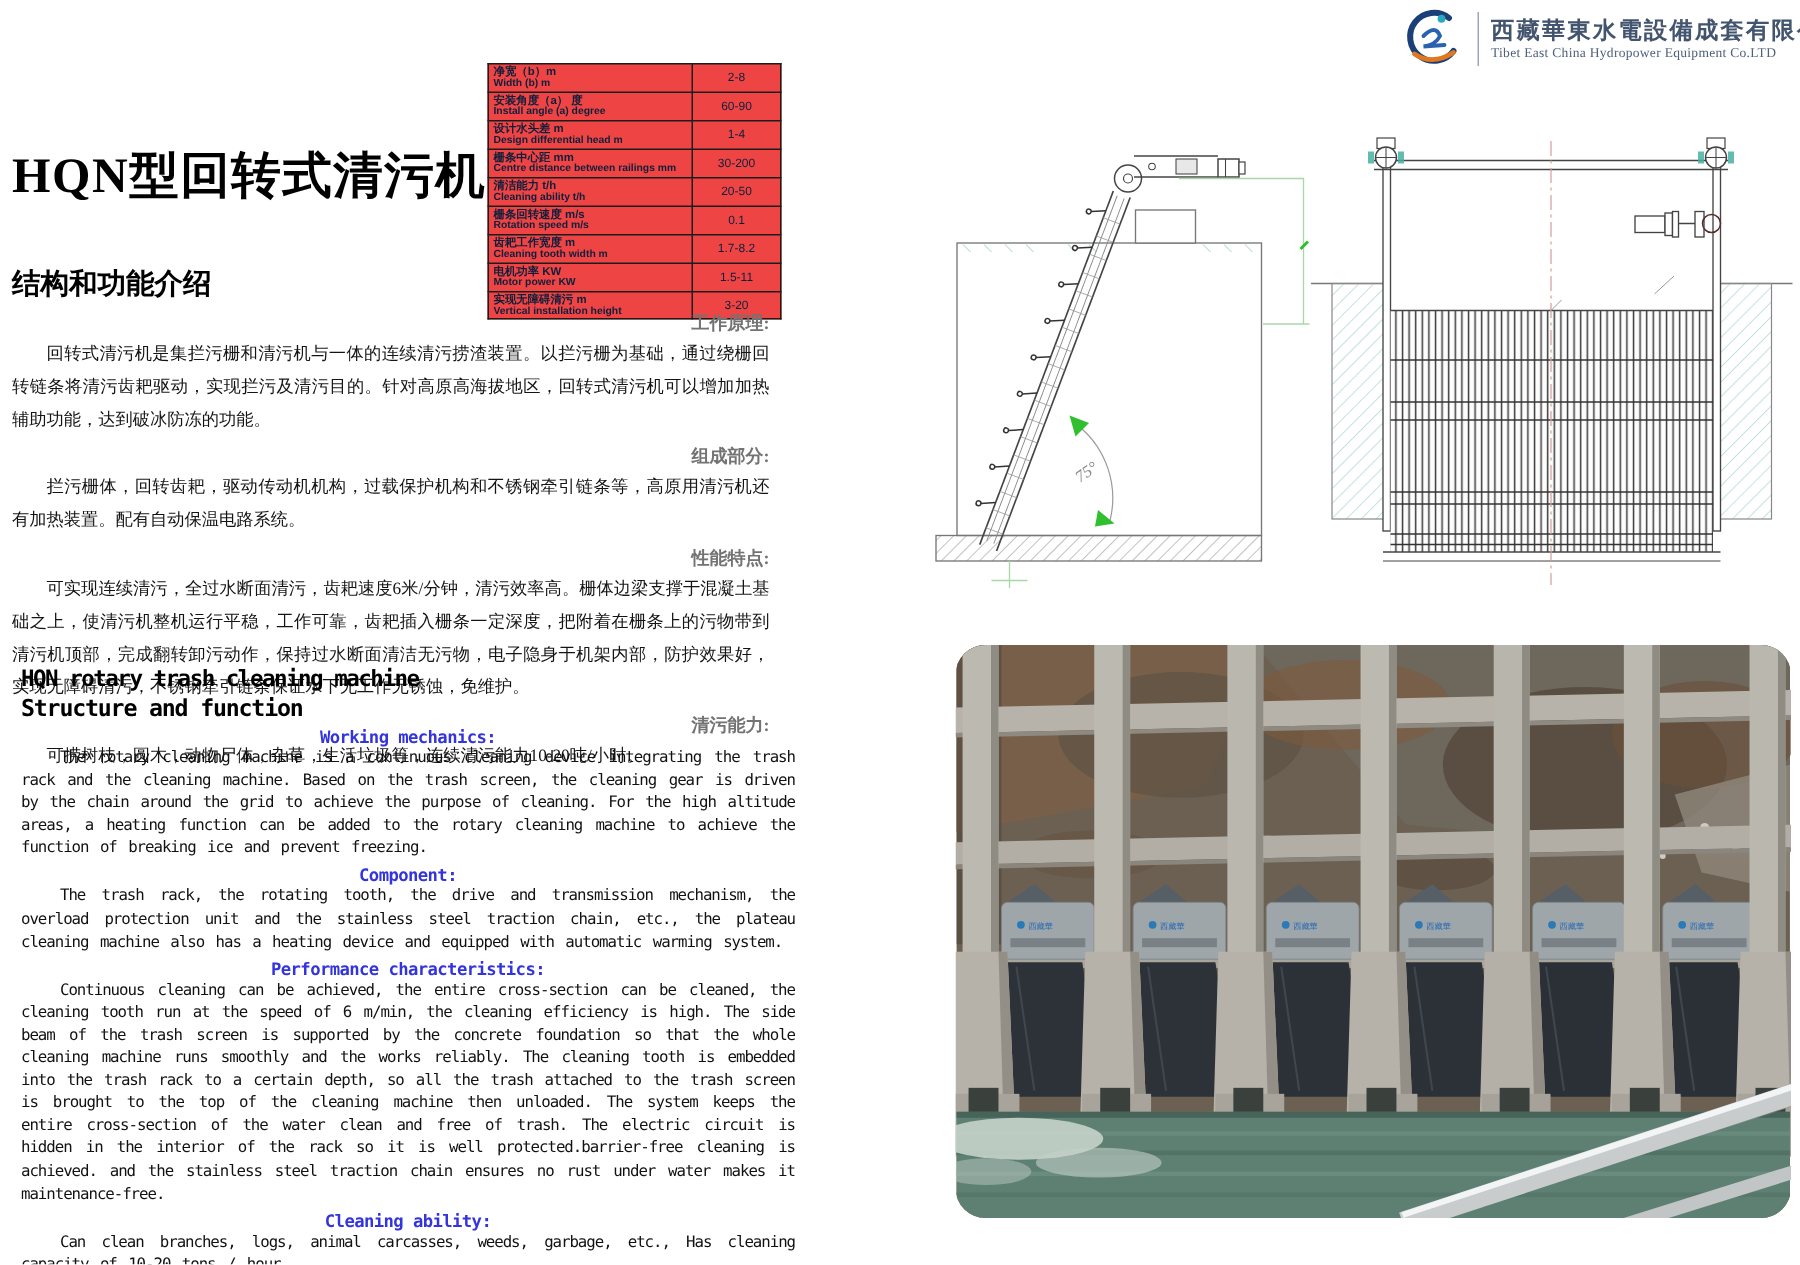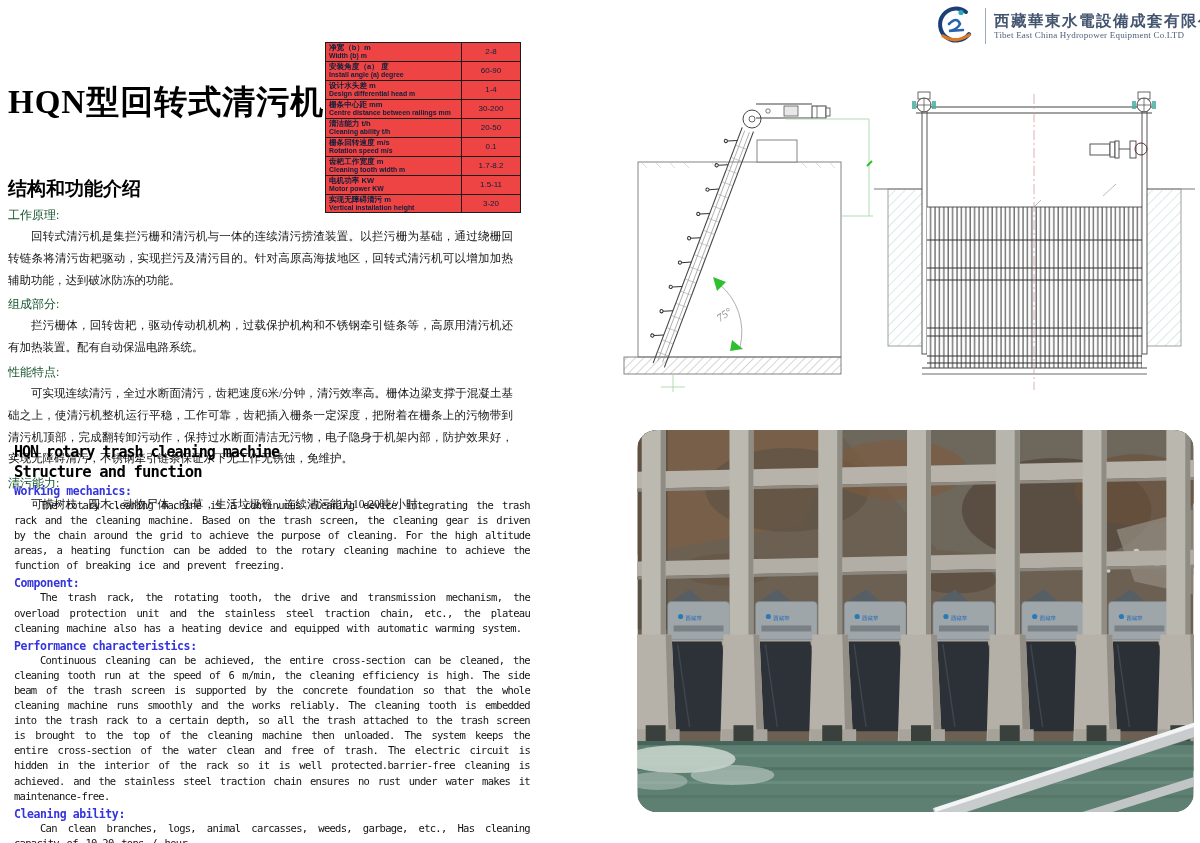--- a/index.html
+++ b/index.html
@@ -16,33 +16,33 @@
 
   
   table.spec{position:absolute;left:325px;top:42px;width:196px;border-collapse:collapse;
              background:#ef4444;border:1px solid #1c1c1c;}
   table.spec td{border:1px solid #1c1c1c;padding:1px 3px;vertical-align:middle;}
   .lz{font-size:7.6px;font-weight:bold;color:#0d1f3c;line-height:1.1;}
   .le{font-size:6.9px;font-weight:bold;color:#0d1f3c;line-height:1.1;}
   .val{font-size:8px;font-weight:normal;color:#0d1f3c;text-align:center;width:52px;}
 
   
-  .zh-title{position:absolute;left:8px;top:80px;font-size:33px;font-weight:600;color:#000;
+  .zh-title{position:absolute;left:8px;top:95px;font-size:33px;font-weight:600;color:#000;
             font-family:"Liberation Serif",serif;letter-spacing:1px;}
   .zh-sub{position:absolute;left:8px;top:176px;font-size:19px;font-weight:600;color:#000;
           font-family:"Liberation Serif",serif;}
   .zh-body{position:absolute;left:8px;top:202px;width:505px;font-family:"Liberation Serif",serif;}
-  .zh-h{font-size:12px;font-weight:normal;color:#14532d;margin:5px 0 2px 0;}
+  .zh-h{font-size:12px;font-weight:bold;color:#737373;margin:5px 0 2px 0;text-align:right;}
   .zh-p{font-size:11.5px;line-height:21.8px;text-indent:2em;text-align:justify;margin:0;color:#141414;}
 
   
   .en-block{position:absolute;left:14px;top:443px;width:516px;font-family:"DejaVu Sans Mono",monospace;}
   .en-title{font-size:15px;font-weight:bold;letter-spacing:-1px;margin:0;color:#000;}
   .en-sub{font-size:15.5px;font-weight:bold;letter-spacing:-.8px;margin:2px 0 0 0;color:#000;}
-  .en-h{font-size:11.5px;font-weight:bold;color:#3434dd;letter-spacing:-.4px;margin:3px 0 0 0;}
+  .en-h{font-size:11.5px;font-weight:bold;color:#3434dd;letter-spacing:-.4px;margin:3px 0 0 0;text-align:center;}
   .en-p{font-size:10.5px;letter-spacing:-.7px;word-spacing:2px;line-height:15.1px;
         text-indent:26px;text-align:justify;margin:0;color:#111;}
 
   
   .draw-left{position:absolute;left:616px;top:88px;width:292px;height:315px;}
   .draw-right{position:absolute;left:868px;top:88px;width:332px;height:315px;}
   .photo{position:absolute;left:637px;top:430px;width:557px;height:382px;border-radius:20px;
          overflow:hidden;}
 </style>
 </head>

